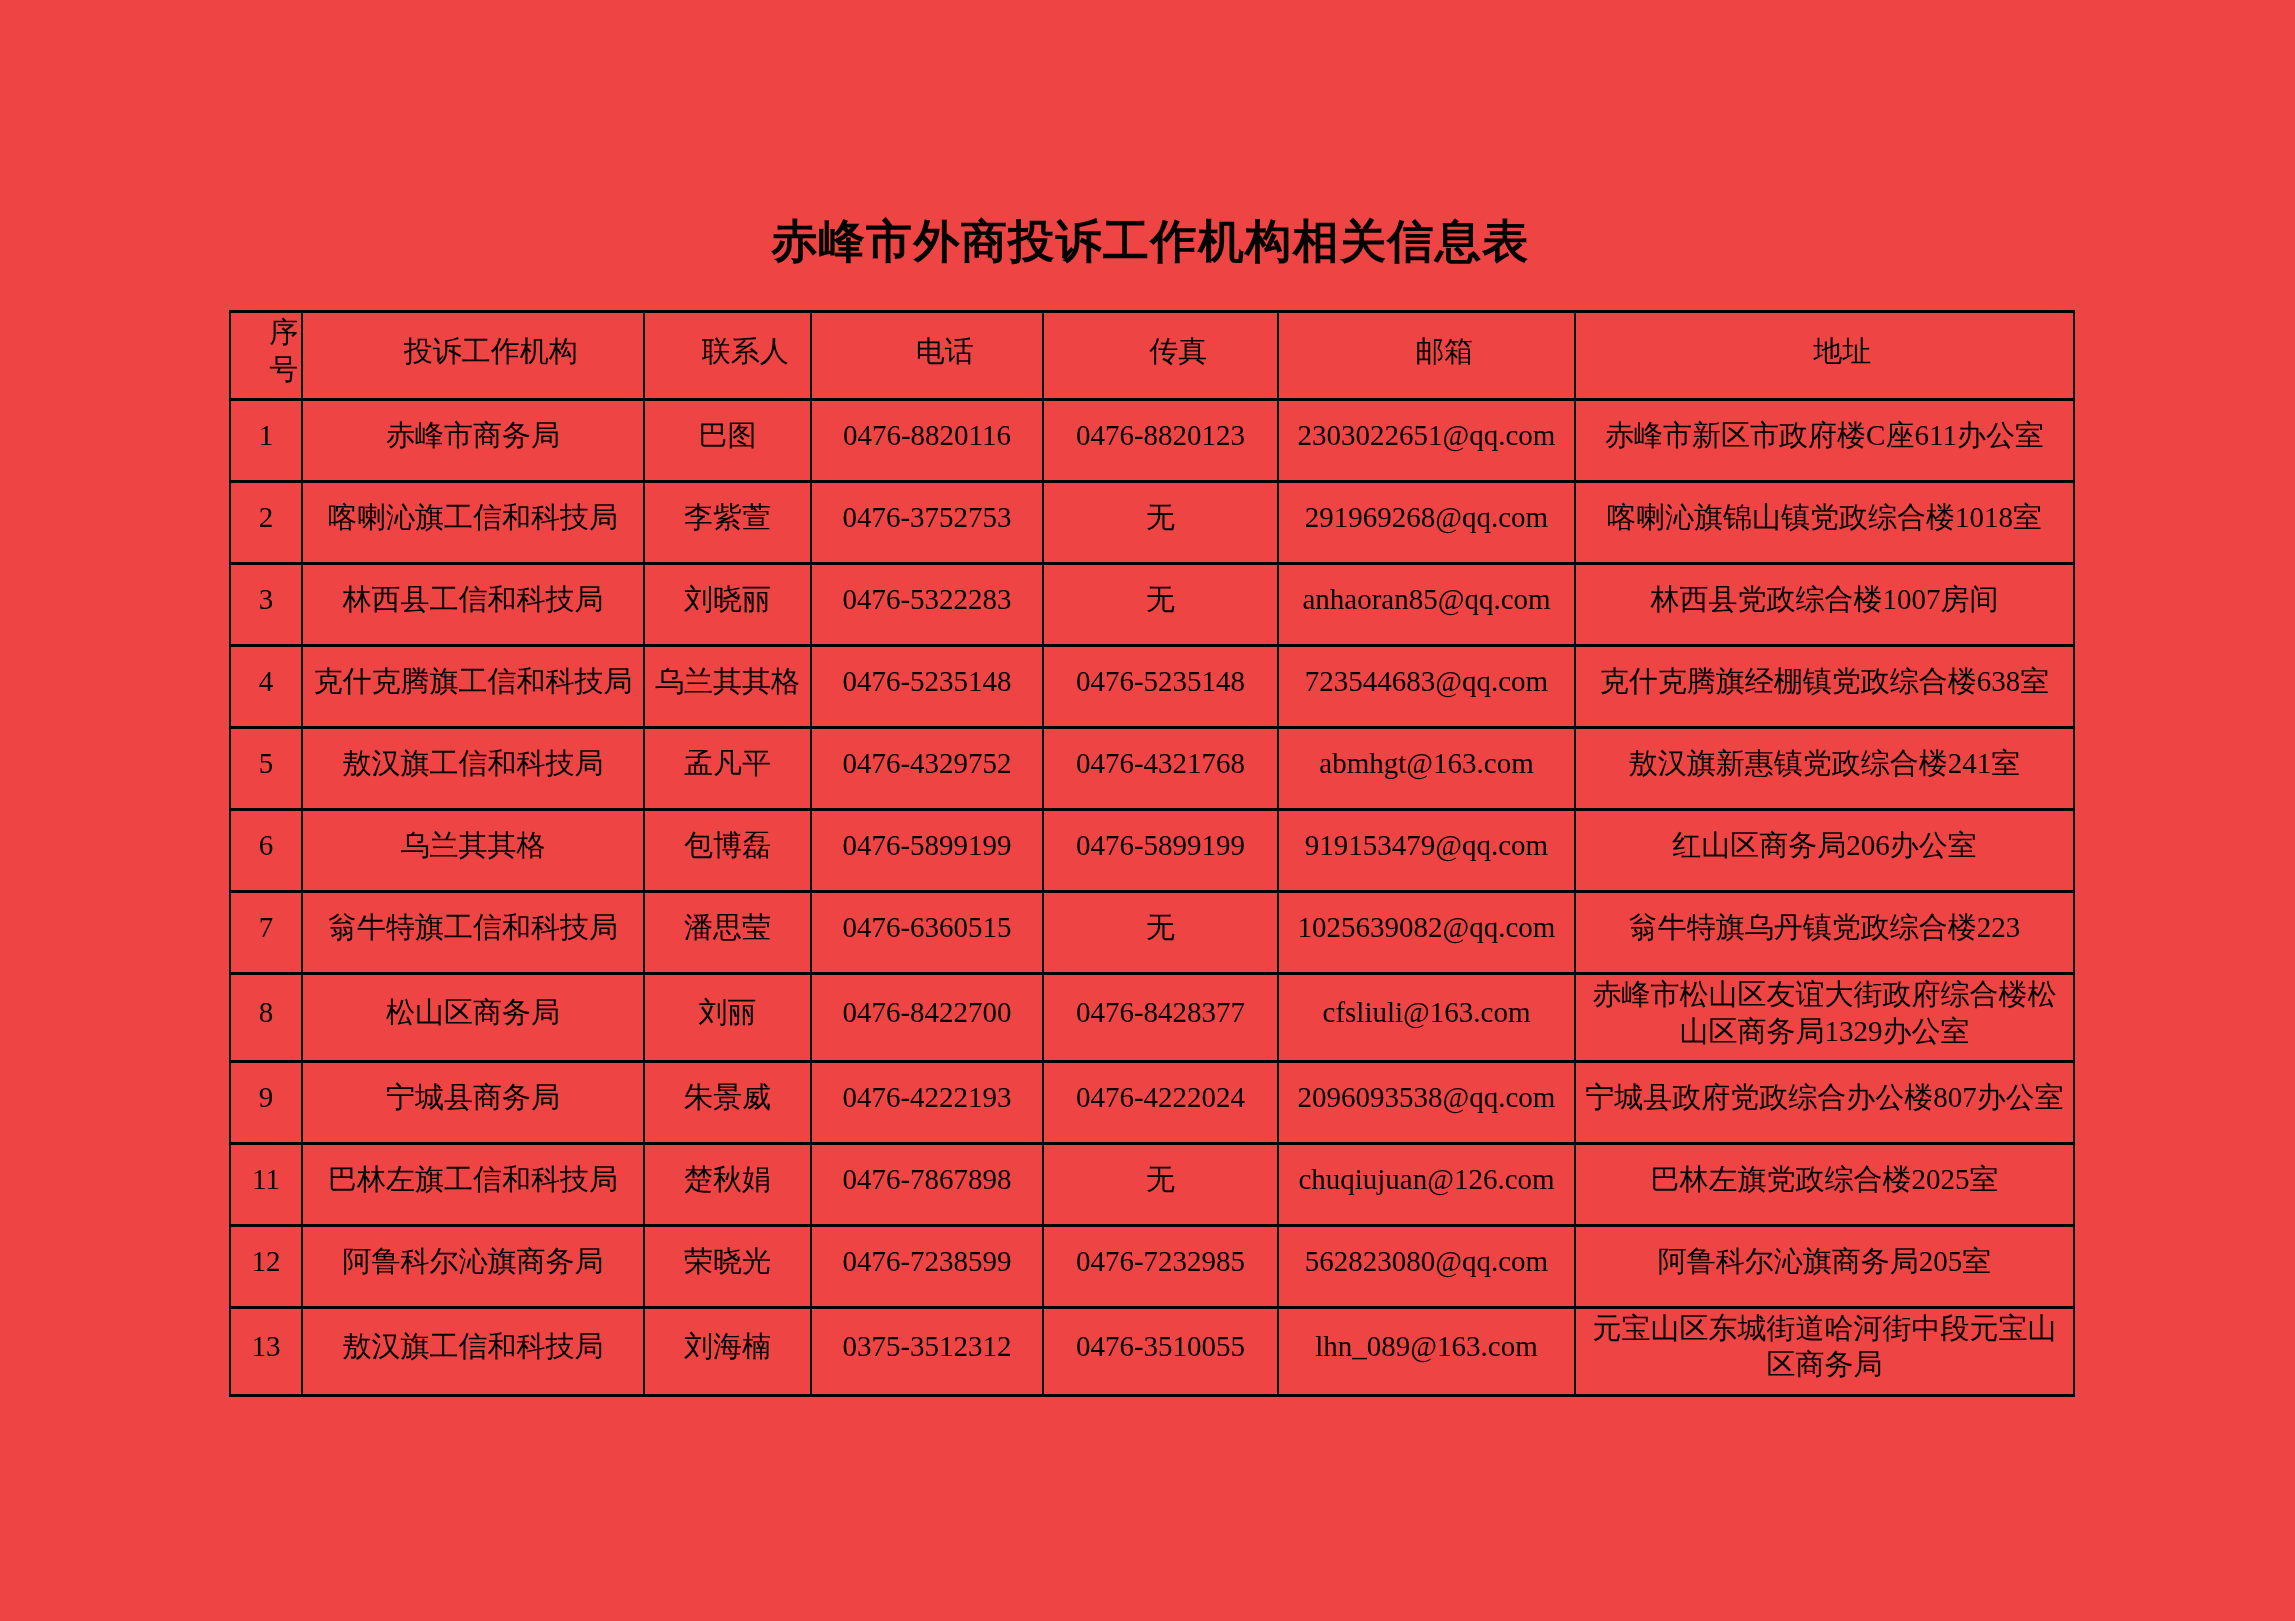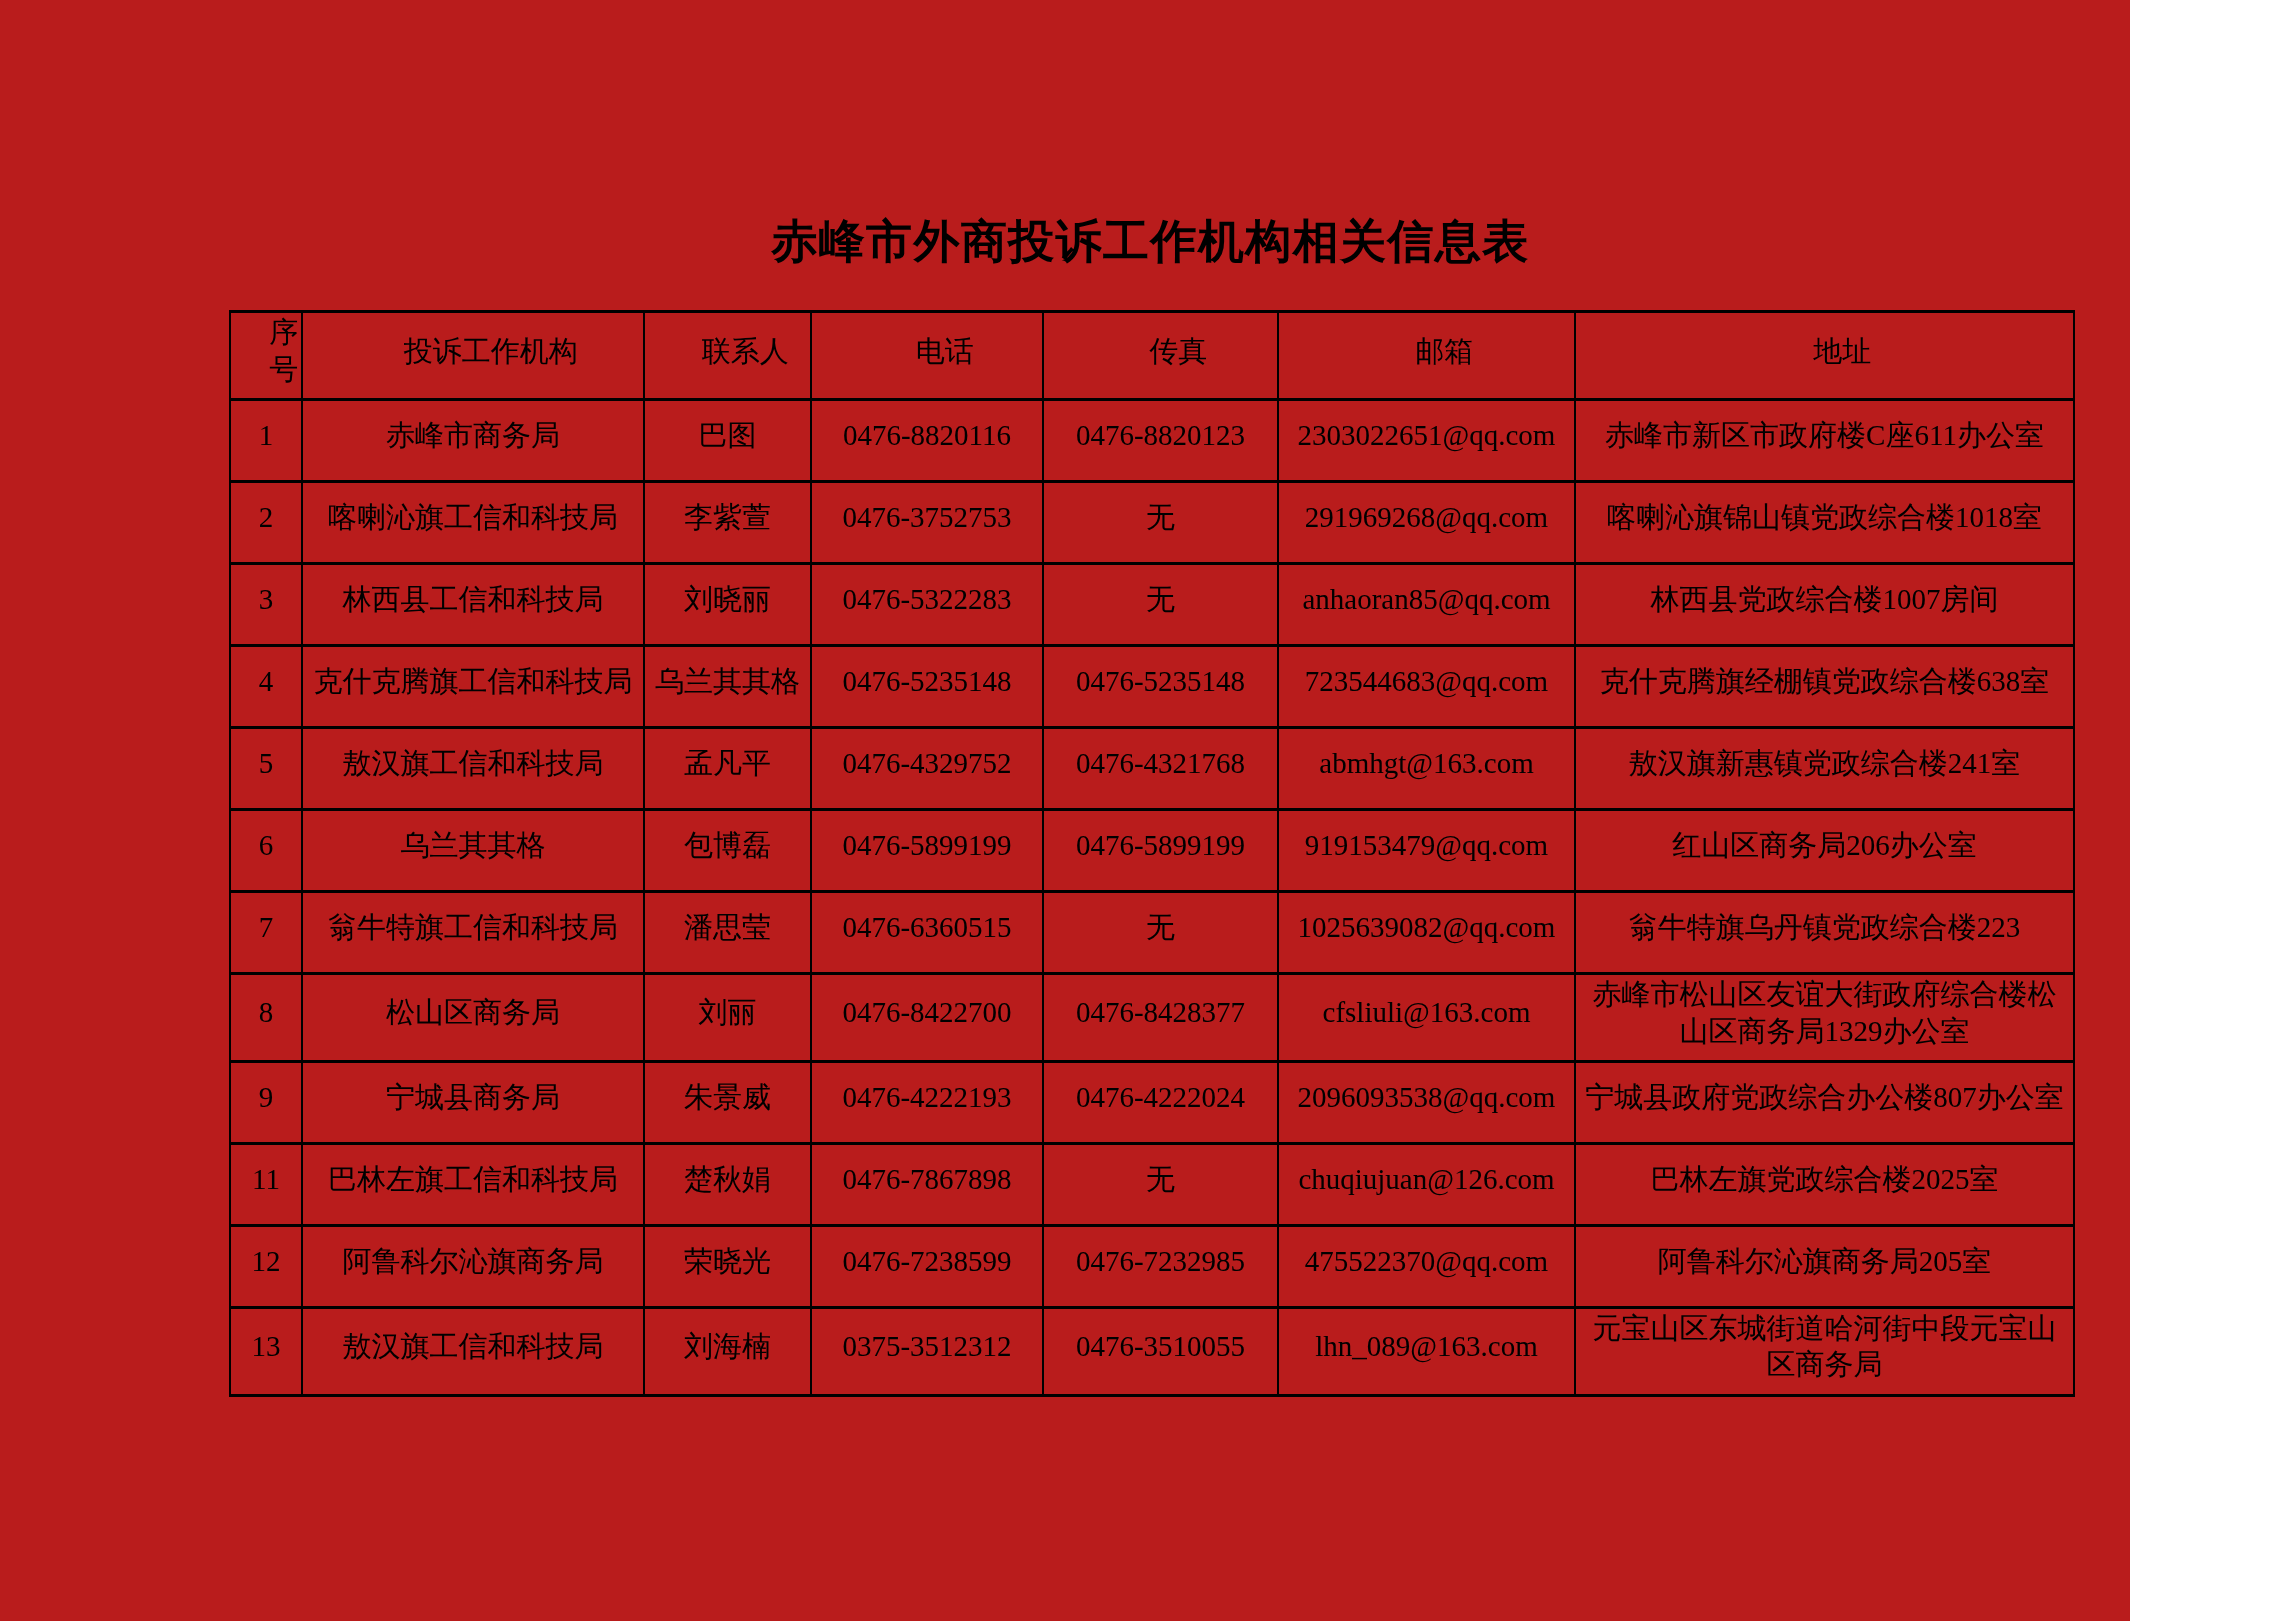--- a/index.html
+++ b/index.html
@@ -6,23 +6,23 @@
     margin: 0;
     padding: 0;
     background: #ffffff;
     width: 2295px;
     height: 1622px;
     font-family: "Liberation Serif", "DejaVu Serif", serif;
     color: #000000;
   }
   .page {
     position: relative;
-    width: 2130px;
+    width: 2295px;
     height: 1622px;
-    background: #b91c1c;
+    background: #ef4444;
     overflow: hidden;
   }
   .doc-title {
     position: absolute;
     top: 217px;
     left: 229px;
     width: 1843px;
     text-align: center;
     font-size: 46px;
     font-weight: bold;
@@ -182,21 +182,21 @@
           <td>无</td>
           <td>chuqiujuan@126.com</td>
           <td>巴林左旗党政综合楼2025室</td>
         </tr>
         <tr>
           <td>12</td>
           <td>阿鲁科尔沁旗商务局</td>
           <td>荣晓光</td>
           <td>0476-7238599</td>
           <td>0476-7232985</td>
-          <td>475522370@qq.com</td>
+          <td>562823080@qq.com</td>
           <td>阿鲁科尔沁旗商务局205室</td>
         </tr>
         <tr>
           <td>13</td>
           <td>敖汉旗工信和科技局</td>
           <td>刘海楠</td>
           <td>0375-3512312</td>
           <td>0476-3510055</td>
           <td>lhn_089@163.com</td>
           <td>元宝山区东城街道哈河街中段元宝山区商务局</td>

